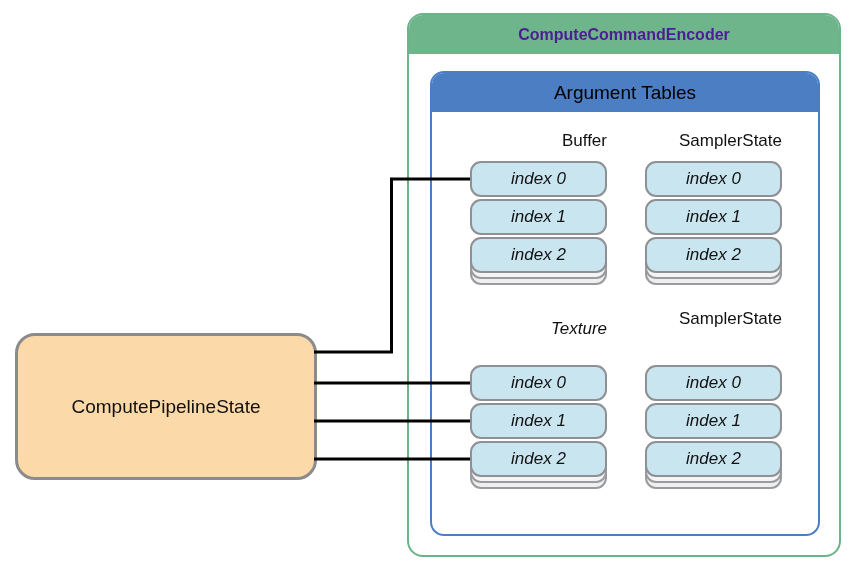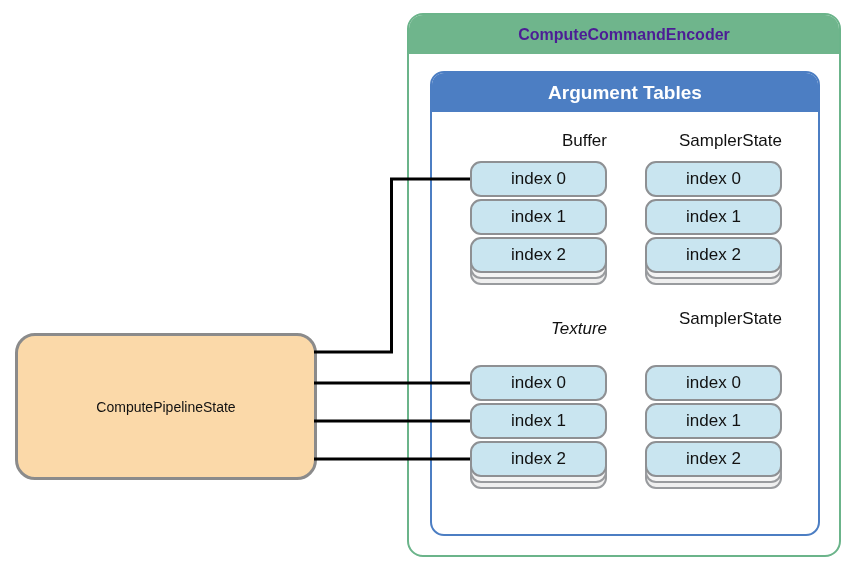--- a/index.html
+++ b/index.html
@@ -52,23 +52,23 @@
     box-sizing: border-box;
     border: 2px solid #4C7EC3;
     border-radius: 14px;
     background: #ffffff;
     overflow: hidden;
     z-index: 2;
   }
   .arg-header {
     height: 39px;
     background: #4C7EC3;
-    color: #ffffff;
+    color: #000000;
     font-size: 19px;
-    font-weight: bold;
+    font-weight: normal;
     line-height: 39px;
     text-align: center;
   }
   
   .col-title {
     position: absolute;
     width: 137px;
     text-align: right;
     color: #111111;
     font-size: 17px;
@@ -90,20 +90,21 @@
     width: 137px;
     height: 36px;
     margin-bottom: 2px;
     background: #C9E5F0;
     border: 2px solid #8E9093;
     border-radius: 11px;
     color: #111111;
     font-size: 17px;
     line-height: 31px;
     text-align: center;
+    font-style: italic;
   }
   .stack-layer {
     position: absolute;
     left: 0;
     box-sizing: border-box;
     width: 137px;
     height: 36px;
     background: #F4F4F4;
     border: 2px solid #999B9E;
     border-radius: 11px;
@@ -116,21 +117,21 @@
     left: 15px; top: 333px;
     width: 302px; height: 147px;
     box-sizing: border-box;
     background: #FBD9A9;
     border: 3px solid #8B8B8B;
     border-radius: 20px;
     display: flex;
     align-items: center;
     justify-content: center;
     color: #111111;
-    font-size: 14px;
+    font-size: 19px;
     z-index: 5;
   }
 </style>
 </head>
 <body>
 
 <div id="canvas">
 
   <svg id="connectors" viewBox="0 0 856 572" xmlns="http://www.w3.org/2000/svg">
     <polyline points="314,352 391.5,352 391.5,179 470,179" fill="none" stroke="#000000" stroke-width="3"></polyline>

